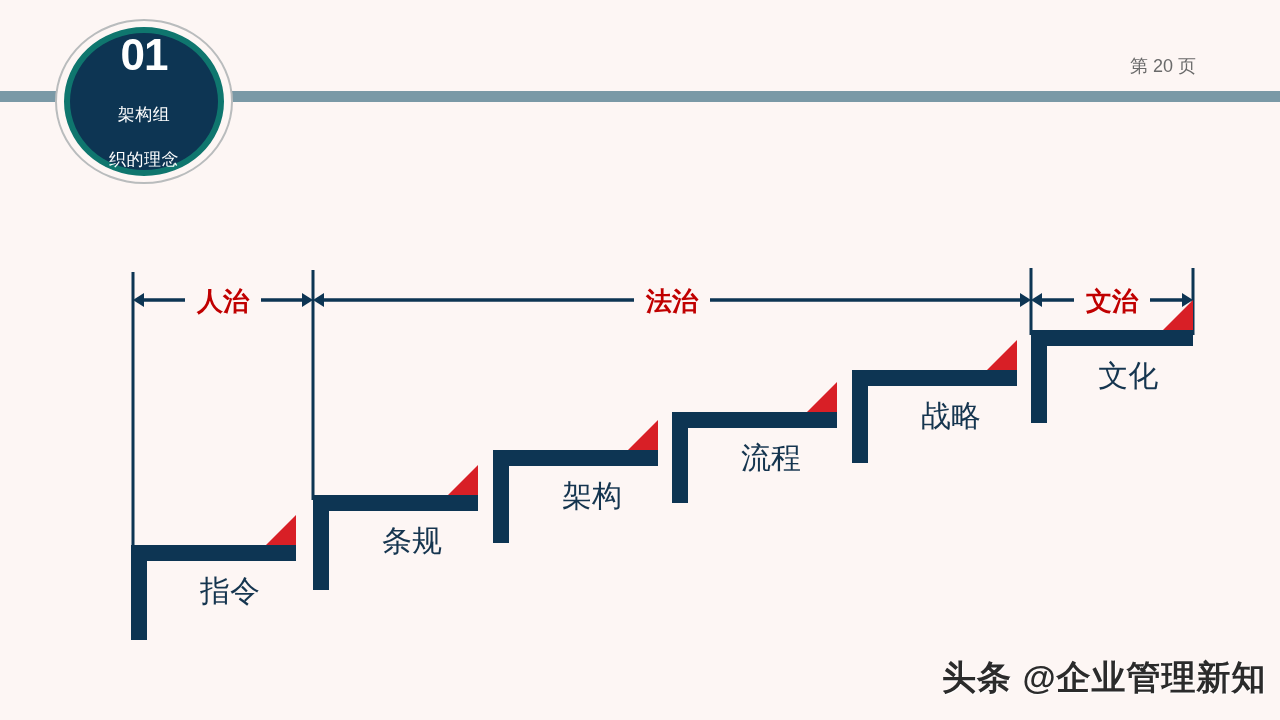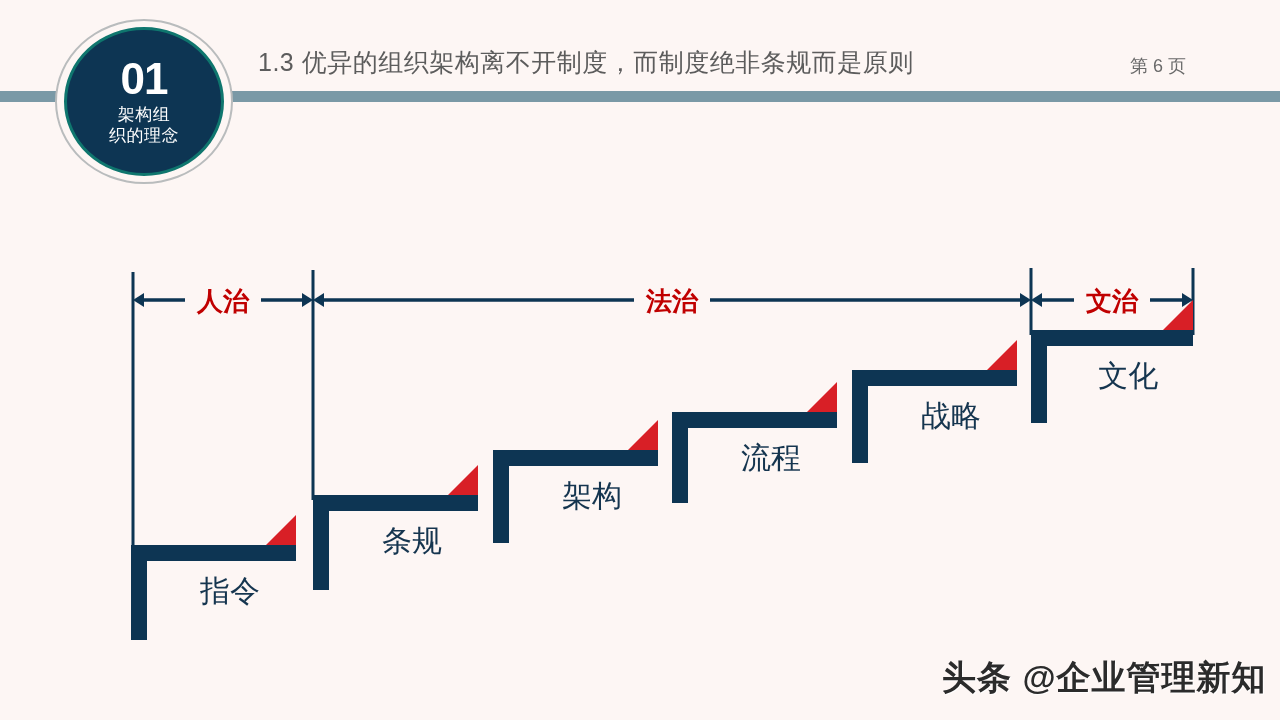--- a/index.html
+++ b/index.html
@@ -43,25 +43,25 @@
     border: 2px solid #b9bcbd;
     border-radius: 50%;
     background: #fdf6f4;
   }
   #badge-core {
     position: absolute;
     left: 9px; top: 8px;
     width: 160px; height: 149px;
     border-radius: 50%;
     background: #0d3553;
-    border: 3px solid #0f766e;
+    border: 6px solid #0f766e;
     display: flex;
     flex-direction: column;
     align-items: center;
-    justify-content: center;
+    justify-content: space-between;
     color: #ffffff;
   }
   #badge-number {
     font-size: 44px;
     font-weight: bold;
     line-height: 1;
     letter-spacing: -1px;
     margin-bottom: 4px;
   }
   .badge-line {
@@ -132,22 +132,21 @@
 
   <div id="badge">
     <div id="badge-ring"></div>
     <div id="badge-core">
       <div id="badge-number">01</div>
       <div class="badge-line">架构组</div>
       <div class="badge-line">织的理念</div>
     </div>
   </div>
 
-  <div id="header-title">1.3 优异的组织架构离不开制度，而制度绝非条规而是原则</div>
-  <div id="page-number">第 6  页</div>
+  <div id="page-number">第 20  页</div>
 
   <svg id="diagram" viewBox="0 0 1280 720" width="1280" height="720">
 
     <g id="guide-lines">
         <rect x="131.5" y="272" width="3" height="368" fill="#0d3553"></rect>
         <rect x="311.5" y="270" width="3" height="230" fill="#0d3553"></rect>
         <rect x="1029.5" y="268" width="3" height="67" fill="#0d3553"></rect>
         <rect x="1191.5" y="268" width="3" height="67" fill="#0d3553"></rect>
       </g>
     <g id="arrows-group">

